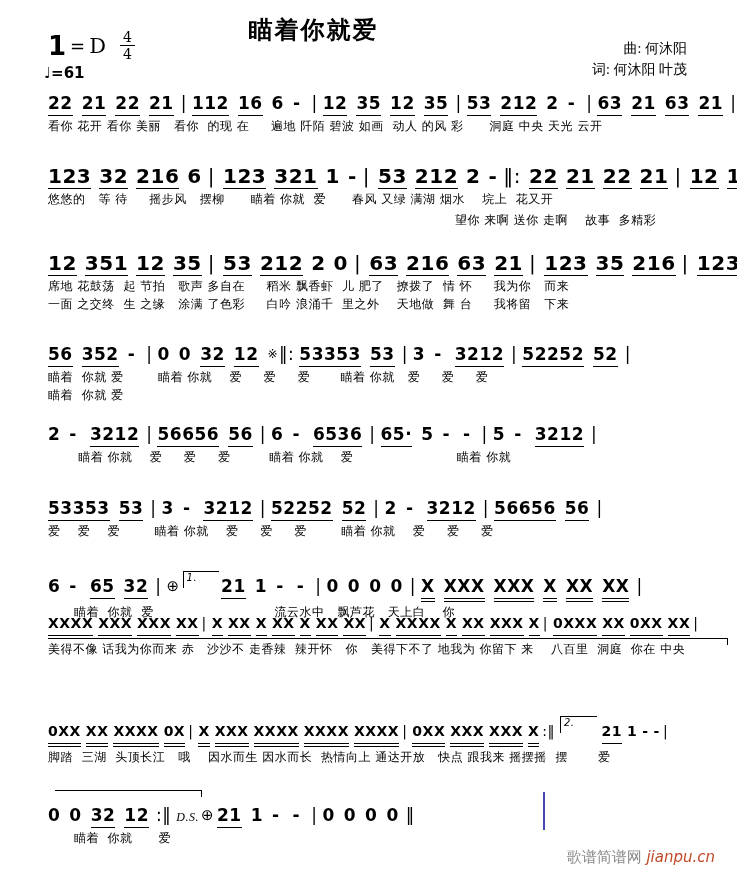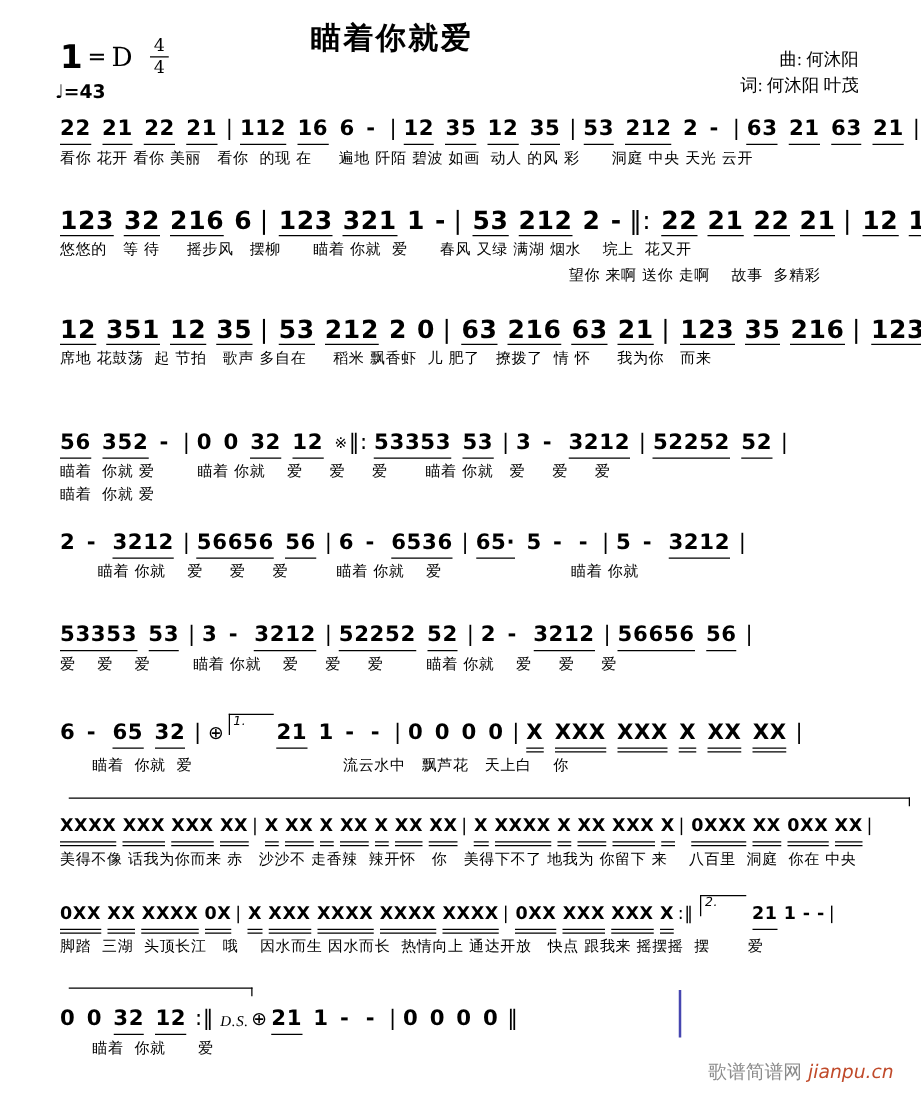--- a/index.html
+++ b/index.html
@@ -56,41 +56,42 @@
   <div id="keyblock">
     <span class="keynum">1</span>
     <span class="eq">=</span>
     <span class="keyletter">D</span>
     <span class="frac">
       <span class="top">4</span>
       <span class="bot">4</span>
     </span>
   </div>
 
-  <div id="tempo">♩=43</div>
+  <div id="tempo">♩=61</div>
 
   <div id="credits">
     <div>曲: 何沐阳</div>
     <div>词: 何沐阳 叶茂</div>
   </div>
 
   <div class="sysline" style="top:92px">
     <div class="notes"><span class="tok u">22</span><span class="tok u">21</span><span class="tok u">22</span><span class="tok u">21</span><span class="tok bar">|</span><span class="tok u">112</span><span class="tok u">16</span><span class="tok">6</span><span class="tok dash">-</span><span class="tok bar">|</span><span class="tok u">12</span><span class="tok u">35</span><span class="tok u">12</span><span class="tok u">35</span><span class="tok bar">|</span><span class="tok u">53</span><span class="tok u">212</span><span class="tok">2</span><span class="tok dash">-</span><span class="tok bar">|</span><span class="tok u">63</span><span class="tok u">21</span><span class="tok u">63</span><span class="tok u">21</span><span class="tok bar">|</span></div>
     <div class="lyrics">看你 花开 看你 美丽   看你  的现 在     遍地 阡陌 碧波 如画  动人 的风 彩      洞庭 中央 天光 云开</div>
   </div>
 
   <div class="sysline mid" style="top:164px">
     <div class="notes"><span class="tok u">123</span><span class="tok u">32</span><span class="tok u">216</span><span class="tok">6</span><span class="tok bar">|</span><span class="tok u">123</span><span class="tok u">321</span><span class="tok">1</span><span class="tok dash">-</span><span class="tok bar">|</span><span class="tok u">53</span><span class="tok u">212</span><span class="tok">2</span><span class="tok dash">-</span><span class="tok bar">‖:</span><span class="tok u">22</span><span class="tok u">21</span><span class="tok u">22</span><span class="tok u">21</span><span class="tok bar">|</span><span class="tok u">12</span><span class="tok u">166</span><span class="tok">6</span><span class="tok dash">-</span><span class="tok bar">|</span></div>
     <div class="lyrics">悠悠的   等 待     摇步风   摆柳      瞄着 你就  爱      春风 又绿 满湖 烟水    垸上  花又开</div>
   </div>
   <div class="lyrics2-abs" style="top:212px;left:455px">望你 来啊 送你 走啊    故事  多精彩</div>
 
   <div class="sysline mid" style="top:251px">
     <div class="notes"><span class="tok u">12</span><span class="tok u">351</span><span class="tok u">12</span><span class="tok u">35</span><span class="tok bar">|</span><span class="tok u">53</span><span class="tok u">212</span><span class="tok">2</span><span class="tok">0</span><span class="tok bar">|</span><span class="tok u">63</span><span class="tok u">216</span><span class="tok u">63</span><span class="tok u">21</span><span class="tok bar">|</span><span class="tok u">123</span><span class="tok u">35</span><span class="tok u">216</span><span class="tok bar">|</span><span class="tok u">123</span><span class="tok u">321</span><span class="tok">1</span><span class="tok dash">-</span><span class="tok bar">|</span></div>
     <div class="lyrics">席地 花鼓荡  起 节拍   歌声 多自在     稻米 飘香虾  儿 肥了   撩拨了  情 怀     我为你   而来</div>
+    <div class="lyrics">一面 之交终  生 之缘   涂满 了色彩     白吟 浪涌千  里之外    天地做  舞 台     我将留   下来</div>
   </div>
 
   <div class="sysline" style="top:343px">
     <div class="notes"><span class="tok u">56</span><span class="tok u">352</span><span class="tok dash">-</span><span class="tok bar">|</span><span class="tok">0</span><span class="tok">0</span><span class="tok u">32</span><span class="tok u">12</span><span class="tok segno">※</span><span class="tok bar">‖:</span><span class="tok u">53353</span><span class="tok u">53</span><span class="tok bar">|</span><span class="tok">3</span><span class="tok dash">-</span><span class="tok u">3212</span><span class="tok bar">|</span><span class="tok u">52252</span><span class="tok u">52</span><span class="tok bar">|</span></div>
     <div class="lyrics">瞄着  你就 爱        瞄着 你就    爱     爱     爱       瞄着 你就   爱     爱     爱</div>
     <div class="lyrics">瞄着  你就 爱</div>
   </div>
 
   <div class="sysline" style="top:423px">
     <div class="notes"><span class="tok">2</span><span class="tok dash">-</span><span class="tok u">3212</span><span class="tok bar">|</span><span class="tok u">56656</span><span class="tok u">56</span><span class="tok bar">|</span><span class="tok">6</span><span class="tok dash">-</span><span class="tok u">6536</span><span class="tok bar">|</span><span class="tok u">65·</span><span class="tok">5</span><span class="tok dash">-</span><span class="tok dash">-</span><span class="tok bar">|</span><span class="tok">5</span><span class="tok dash">-</span><span class="tok u">3212</span><span class="tok bar">|</span></div>
@@ -102,21 +103,21 @@
     <div class="lyrics">爱    爱    爱        瞄着 你就    爱     爱     爱        瞄着 你就    爱     爱     爱</div>
   </div>
 
   <div class="sysline" style="top:575px">
     <div class="notes"><span class="tok">6</span><span class="tok dash">-</span><span class="tok u">65</span><span class="tok u">32</span><span class="tok bar">|</span><span class="tok coda">⊕</span><span class="tok volta">1.</span><span class="tok u">21</span><span class="tok">1</span><span class="tok dash">-</span><span class="tok dash">-</span><span class="tok bar">|</span><span class="tok">0</span><span class="tok">0</span><span class="tok">0</span><span class="tok">0</span><span class="tok bar">|</span><span class="tok uu">X</span><span class="tok uu">XXX</span><span class="tok uu">XXX</span><span class="tok uu">X</span><span class="tok uu">XX</span><span class="tok uu">XX</span><span class="tok bar">|</span></div>
     <div class="lyrics">      瞄着  你就  爱                            流云水中   飘芦花   天上白    你</div>
   </div>
 
   <div class="hline" style="top:638px;left:55px;width:672px"></div>
 
-  <div class="sysline dense" style="top:650px">
+  <div class="sysline dense" style="top:612px">
     <div class="notes"><span class="tok uu">XXXX</span><span class="tok uu">XXX</span><span class="tok uu">XXX</span><span class="tok uu">XX</span><span class="tok bar">|</span><span class="tok uu">X</span><span class="tok uu">XX</span><span class="tok uu">X</span><span class="tok uu">XX</span><span class="tok uu">X</span><span class="tok uu">XX</span><span class="tok uu">XX</span><span class="tok bar">|</span><span class="tok uu">X</span><span class="tok uu">XXXX</span><span class="tok uu">X</span><span class="tok uu">XX</span><span class="tok uu">XXX</span><span class="tok uu">X</span><span class="tok bar">|</span><span class="tok uu">0XXX</span><span class="tok uu">XX</span><span class="tok uu">0XX</span><span class="tok uu">XX</span><span class="tok bar">|</span></div>
     <div class="lyrics">美得不像 话我为你而来 赤   沙沙不 走香辣  辣开怀   你   美得下不了 地我为 你留下 来    八百里  洞庭  你在 中央</div>
   </div>
 
   <div class="sysline dense" style="top:720px">
     <div class="notes"><span class="tok uu">0XX</span><span class="tok uu">XX</span><span class="tok uu">XXXX</span><span class="tok uu">0X</span><span class="tok bar">|</span><span class="tok uu">X</span><span class="tok uu">XXX</span><span class="tok uu">XXXX</span><span class="tok uu">XXXX</span><span class="tok uu">XXXX</span><span class="tok bar">|</span><span class="tok uu">0XX</span><span class="tok uu">XXX</span><span class="tok uu">XXX</span><span class="tok uu">X</span><span class="tok bar">:‖</span><span class="tok volta">2.</span><span class="tok u">21</span><span class="tok">1</span><span class="tok dash">-</span><span class="tok dash">-</span><span class="tok bar">|</span></div>
     <div class="lyrics">脚踏  三湖  头顶长江   哦    因水而生 因水而长  热情向上 通达开放   快点 跟我来 摇摆摇  摆       爱</div>
   </div>
 
   <div class="hline" style="top:790px;left:55px;width:146px"></div>

